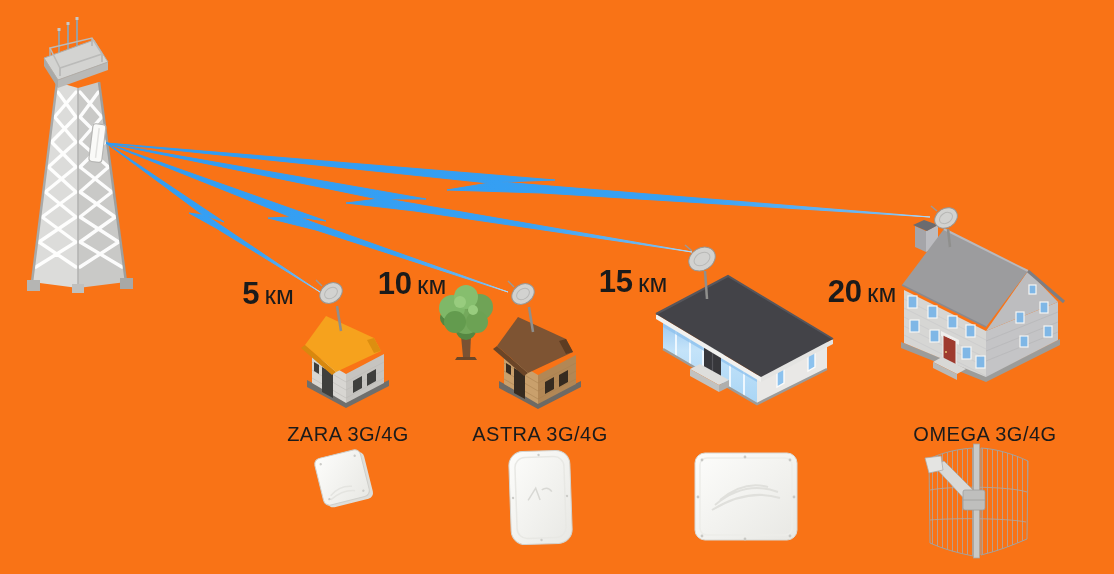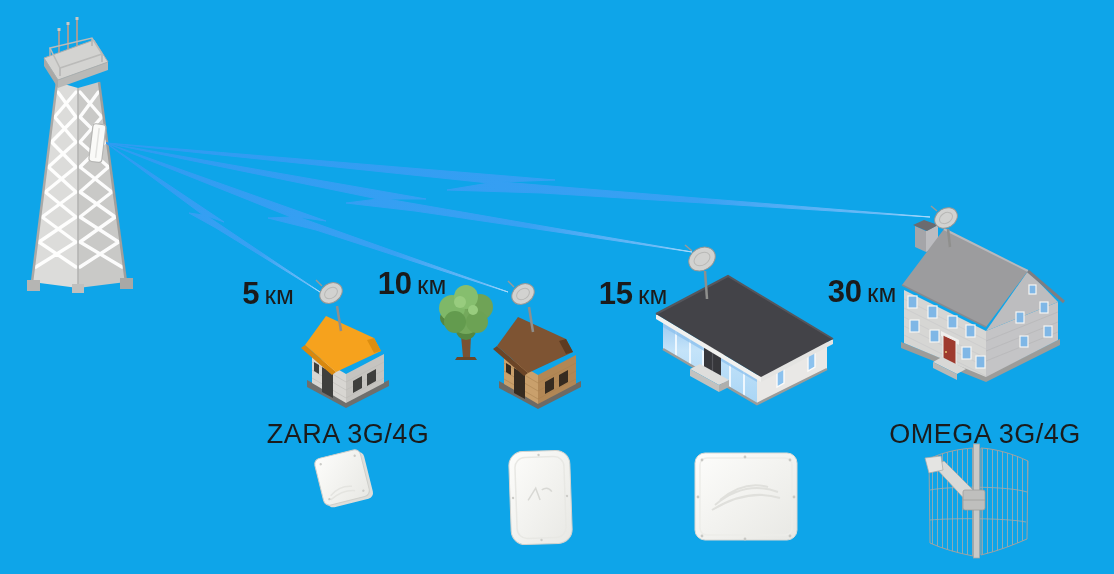--- a/index.html
+++ b/index.html
@@ -1,23 +1,23 @@
 <!DOCTYPE html>
 <html><head>
 <meta charset="utf-8">
 <style>
   html,body{margin:0;padding:0;background:#fff;}
-  .stage{position:relative;width:1114px;height:574px;background:#0ea5e9;overflow:hidden;
+  .stage{position:relative;width:1114px;height:574px;background:#f97316;overflow:hidden;
          font-family:"Liberation Sans",sans-serif;}
   .stage svg{position:absolute;left:0;top:0;}
   .dist{position:absolute;width:150px;text-align:center;color:#1B1B1B;
         font-size:31px;font-weight:700;line-height:32px;white-space:nowrap;}
   .dist .unit{font-weight:400;font-size:26px;margin-left:5px;}
   .prod{position:absolute;width:240px;text-align:center;color:#1B1B1B;
-        font-size:27px;font-weight:400;letter-spacing:.5px;line-height:26px;white-space:nowrap;}
+        font-size:20px;font-weight:400;letter-spacing:.5px;line-height:26px;white-space:nowrap;}
 </style>
 </head>
 <body>
 
 <div class="stage">
 
 <svg width="1114" height="574" viewBox="0 0 1114 574">
   <defs>
     <linearGradient id="panelGrad" x1="0" y1="0" x2="1" y2="1">
       <stop offset="0" stop-color="#FDFDFB"></stop>
@@ -268,23 +268,24 @@
     <polygon points="106,143 555,180 501,182 930,217 542,193 447,190 489,183" fill="url(#bg4)" stroke="url(#bg4)" stroke-width="1"></polygon>
   </g>
 </svg>
 
 <div class="dist" style="left:193px;top:278px">
   <span class="num">5</span><span class="unit">км</span>
 </div>
 <div class="dist" style="left:337px;top:268px">
   <span class="num">10</span><span class="unit">км</span>
 </div>
-<div class="dist" style="left:558px;top:278px">
+<div class="dist" style="left:558px;top:266px">
   <span class="num">15</span><span class="unit">км</span>
 </div>
 <div class="dist" style="left:787px;top:276px">
-  <span class="num">30</span><span class="unit">км</span>
+  <span class="num">20</span><span class="unit">км</span>
 </div>
 
 <div class="prod" style="left:228px;top:421px">ZARA 3G/4G</div>
+<div class="prod" style="left:420px;top:421px">ASTRA 3G/4G</div>
 <div class="prod" style="left:865px;top:421px">OMEGA 3G/4G</div>
 
 </div>
 
 </body></html>

